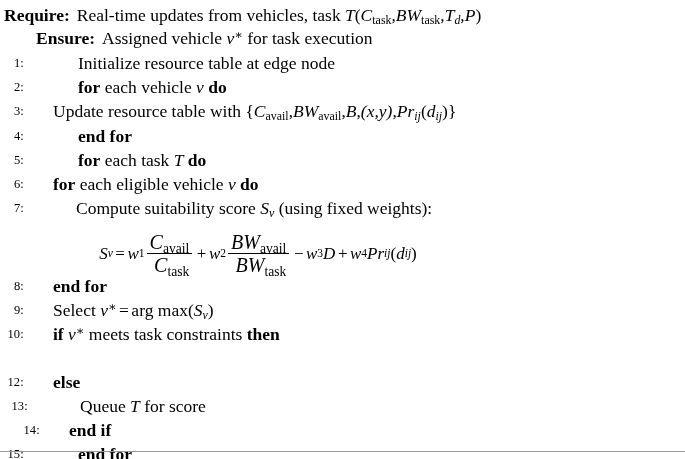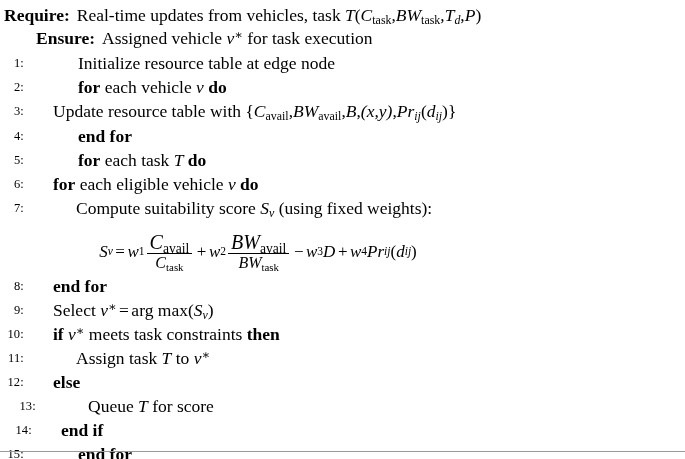--- a/index.html
+++ b/index.html
@@ -101,21 +101,22 @@
   }
   .frac .num {
     display: block;
     padding: 0 3px 1px 3px;
     font-size: 20px;
   }
   .frac .den {
     display: block;
     border-top: 1.1px solid #000;
     padding: 1px 3px 0 3px;
-    font-size: 16px;
+    font-size: 20px;
+    text-align: right;
   }
   .eqsym { font-style: italic; }
 
   
   .rule-bottom {
     position: absolute;
     left: 0;
     width: 685px;
     height: 0;
     border-top: 1.3px solid #9a9a9a;
@@ -189,36 +190,32 @@
   <div class="step" style="position:absolute; left:0; top:298px; width:685px;">
     <span class="stepnum">9:</span>
     <span class="stepbody ind2"><span>Select </span><i class="mv">v</i><sup>∗</sup><span class="op">=</span><span class="up">arg max</span><span class="up">(</span><span class="eqsym">S</span><sub class="it">v</sub><span class="up">)</span></span>
   </div>
 
   <div class="step" style="position:absolute; left:0; top:322px; width:622px;">
     <span class="stepnum">10:</span>
     <span class="stepbody ind2"><b class="kw">if</b><span> </span><i class="mv">v</i><sup>∗</sup><span> meets task constraints </span><b class="kw">then</b></span>
   </div>
 
-  <div class="step" style="position:absolute; left:0; top:346px; width:685px;">
-    <span class="stepnum">11:</span>
-    <span class="stepbody ind3"><span>Assign task </span><i class="mv">T</i><span> to </span><i class="mv">v</i><sup>∗</sup></span>
-  </div>
 
   <div class="step" style="position:absolute; left:0; top:370px; width:685px;">
     <span class="stepnum">12:</span>
     <span class="stepbody ind2"><b class="kw">else</b></span>
   </div>
 
-  <div class="step" style="position:absolute; left:12px; top:394px; width:558px;">
+  <div class="step" style="position:absolute; left:4px; top:394px; width:558px;">
     <span class="stepnum">13:</span>
     <span class="stepbody ind3"><span>Queue </span><i class="mv">T</i><span> for score</span></span>
   </div>
 
-  <div class="step" style="position:absolute; left:8px; top:418px; width:665px;">
+  <div class="step" style="position:absolute; left:16px; top:418px; width:665px;">
     <span class="stepnum">14:</span>
     <span class="stepbody ind2"><b class="kw">end if</b></span>
   </div>
 
   <div class="step" style="position:absolute; left:0; top:442px; width:685px;">
     <span class="stepnum">15:</span>
     <span class="stepbody ind1"><b class="kw">end for</b></span>
   </div>
 
   <div class="rule-bottom" style="top:451px;"></div>

